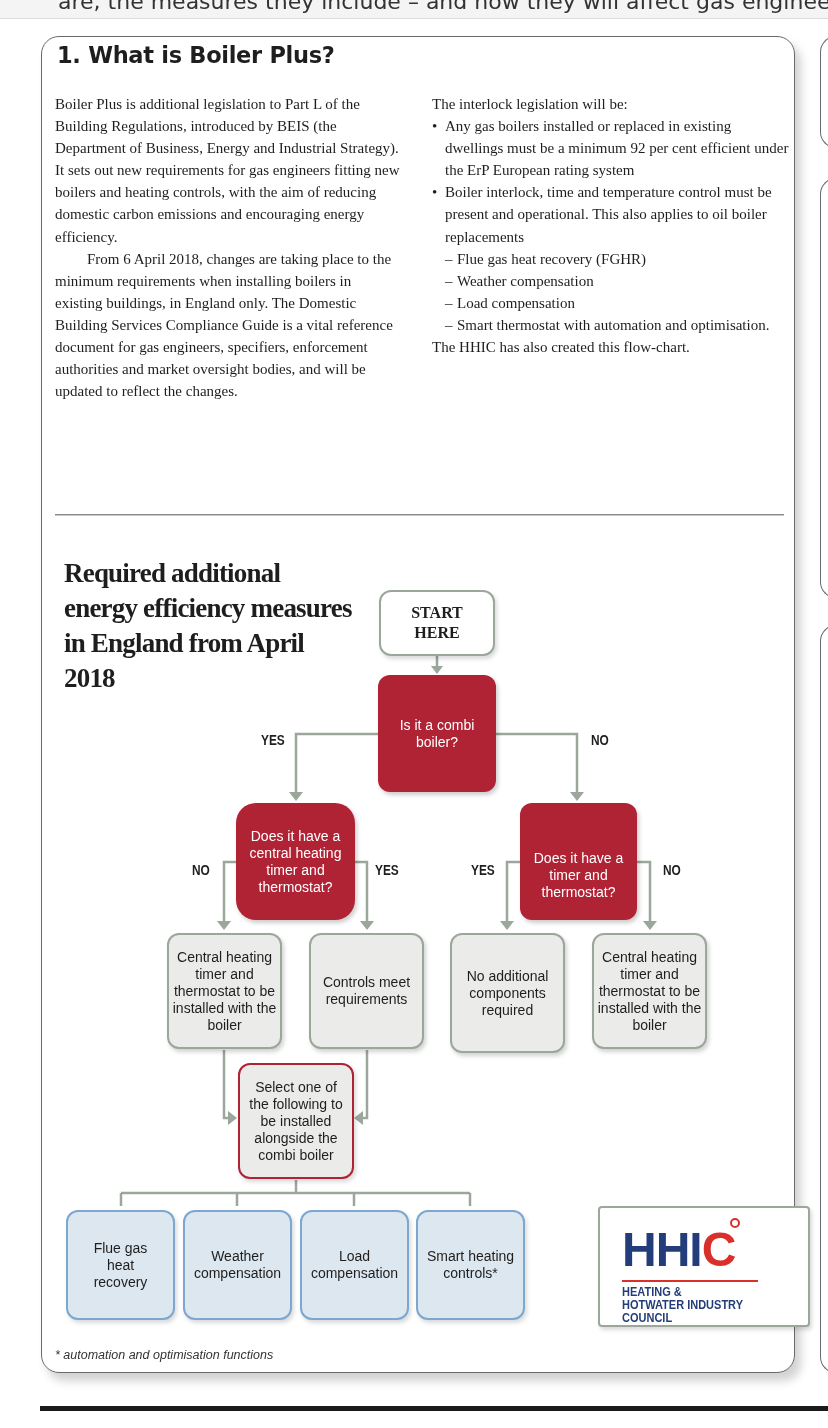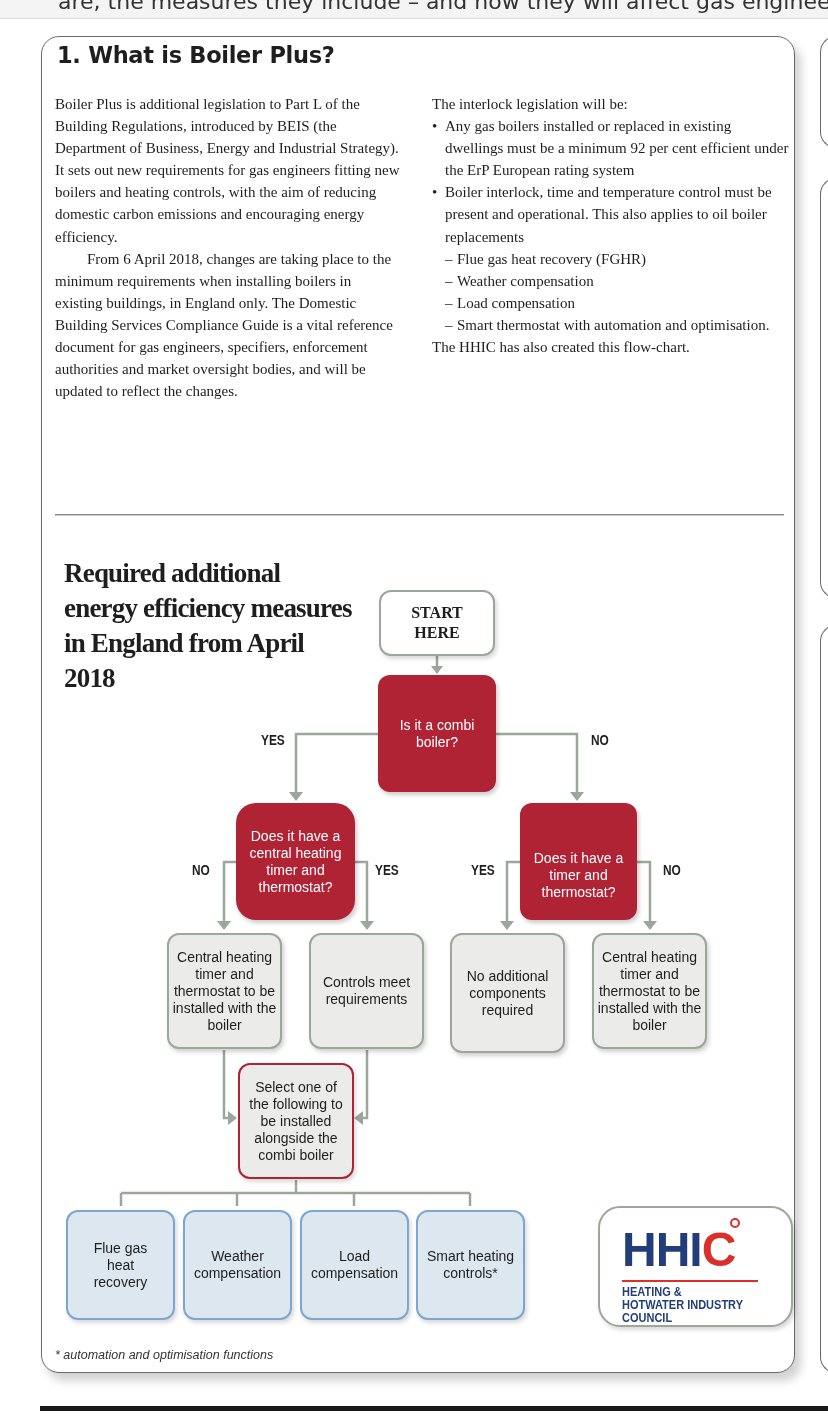--- a/index.html
+++ b/index.html
@@ -33,21 +33,21 @@
   .box span { display:block; }
   .box.start { background:#fff; border:2px solid #9aa79a; font-weight:bold; font-size:16px; line-height:20px; color:#1e1e1e; box-shadow:2px 3px 4px rgba(0,0,0,0.15); }
   .box.decision { background:#b02335; color:#fff; box-shadow:2px 3px 4px rgba(0,0,0,0.2); }
   .box.outcome { background:#ebebe9; border:2px solid #9aa79a; color:#1e1e1e; box-shadow:2px 3px 4px rgba(0,0,0,0.18); }
   .box.select { background:#ebebe9; border:2px solid #b02335; color:#1e1e1e; box-shadow:2px 3px 4px rgba(0,0,0,0.15); }
   .box.option { background:#dde7ef; border:2px solid #7ca7d0; color:#1e1e1e; box-shadow:2px 3px 4px rgba(0,0,0,0.15); }
   .lbl { position:absolute; font-size:14px; font-weight:bold; font-family:"Liberation Sans", sans-serif; color:#1e1e1e; transform:scaleX(0.85); transform-origin:left center; }
   svg.connectors { position:absolute; left:0; top:0; width:828px; height:1428px; pointer-events:none; }
   .footnote { position:absolute; left:55px; top:1348px; font-size:12.5px; font-style:italic; color:#333; }
 
-  .logo { position:absolute; left:598px; top:1206px; width:195px; height:121px; border:2px solid #9aa79a; border-radius:22px; background:#fff; box-sizing:border-box; box-shadow:2px 3px 4px rgba(0,0,0,0.15); }
+  .logo { position:absolute; left:598px; top:1206px; width:212px; height:121px; border:2px solid #9aa79a; border-radius:4px; background:#fff; box-sizing:border-box; box-shadow:2px 3px 4px rgba(0,0,0,0.15); }
   .logo-mark { position:absolute; left:22px; top:18px; font-size:48px; font-weight:bold; font-family:"Liberation Sans", sans-serif; letter-spacing:-1px; line-height:48px; }
   .logo-mark .hhi { color:#233d7a; }
   .logo-mark .c { color:#d9302b; }
   .logo-degree { position:absolute; left:130px; top:10px; width:10px; height:10px; border:2.5px solid #d9302b; border-radius:50%; box-sizing:border-box; }
   .logo-rule { position:absolute; left:22px; top:72px; width:136px; height:2px; background:#d9302b; }
   .logo-text { position:absolute; left:22px; top:78px; width:140px; font-size:12.5px; line-height:13px; font-weight:bold; color:#233d7a; transform:scaleX(0.88); transform-origin:left top; }
 </style>
 </head>
 <body>
 

